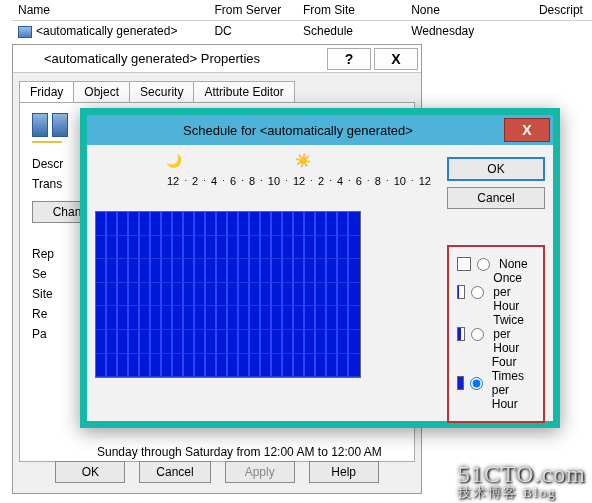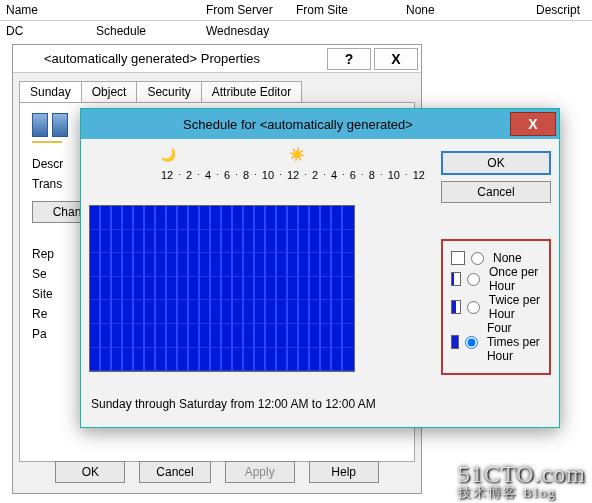--- a/index.html
+++ b/index.html
@@ -10,20 +10,21 @@
     font-size: 12px;
     color: #000;
     background: #fff;
     overflow: hidden;
     position: relative;
   }
   
   .bg-table {
     position: absolute; left: 0; top: 0; right: 0;
     font-size: 12px;
+    padding-left: 12px;
   }
   .bg-header { display: flex; background: #fff; border-bottom: 1px solid #d0d0d0; }
   .bg-header div, .bg-row div { padding: 3px 6px; }
   .bg-row { display: flex; align-items: center; }
   .col-name { width: 200px; }
   .col-fs   { width: 90px; }
   .col-site { width: 110px; }
   .col-type { width: 130px; }
   .col-desc { width: 60px; }
   .row-icon {
@@ -79,21 +80,21 @@
   .props-btn-row {
     position: absolute; left: 0; right: 0; bottom: 10px;
     display: flex; justify-content: center; gap: 14px;
   }
 
   
   .win-sched {
     position: absolute; left: 80px; top: 108px;
     width: 480px; height: 320px;
     background: #f2f2f2;
-    border: 1px solid #14b8a6;
+    border: 7px solid #14b8a6;
     box-shadow: 0 4px 18px rgba(0,0,0,0.4);
   }
   .sched-titlebar {
     height: 30px; background: #4fb3d9;
     display: flex; align-items: center; color:#000;
     padding-left: 8px;
   }
   .sched-title { flex:1; text-align:center; font-size:13px; }
   .sched-close {
     width: 46px; height: 24px; margin: 2px 3px;
@@ -173,35 +174,36 @@
 
 <div class="bg-table">
   <div class="bg-header">
     <div class="col-name">Name</div>
     <div class="col-fs">From Server</div>
     <div class="col-site">From Site</div>
     <div class="col-type">None</div>
     <div class="col-desc">Descript</div>
   </div>
   <div class="bg-row">
+    <div class="col-name"><span class="row-icon"></span><span>&lt;automatically generated&gt;</span></div>
     <div class="col-fs">DC</div>
     <div class="col-site">Schedule</div>
     <div class="col-type">Wednesday</div>
     <div class="col-desc"></div>
   </div>
 </div>
 
 <div class="win-props">
   <div class="win-titlebar">
     <div class="win-title">&lt;automatically generated&gt; Properties</div>
     <div class="win-ctrl">?</div>
     <div class="win-ctrl">X</div>
   </div>
   <div class="tab-strip">
-    <div class="tab active">Sunday</div>
+    <div class="tab active">Friday</div>
     <div class="tab">Object</div>
     <div class="tab">Security</div>
     <div class="tab">Attribute Editor</div>
   </div>
   <div class="tab-page">
     <div style="display:flex;gap:4px;margin-bottom:10px;">
       <span style="width:16px;height:24px;background:linear-gradient(#8fb6e2,#3a6aa8);border:1px solid #2a5a9a;display:inline-block;"></span>
       <span style="width:16px;height:24px;background:linear-gradient(#8fb6e2,#3a6aa8);border:1px solid #2a5a9a;display:inline-block;"></span>
     </div>
     <div style="border-top:2px solid #e6c040;width:30px;margin:-6px 0 14px 0;"></div>

